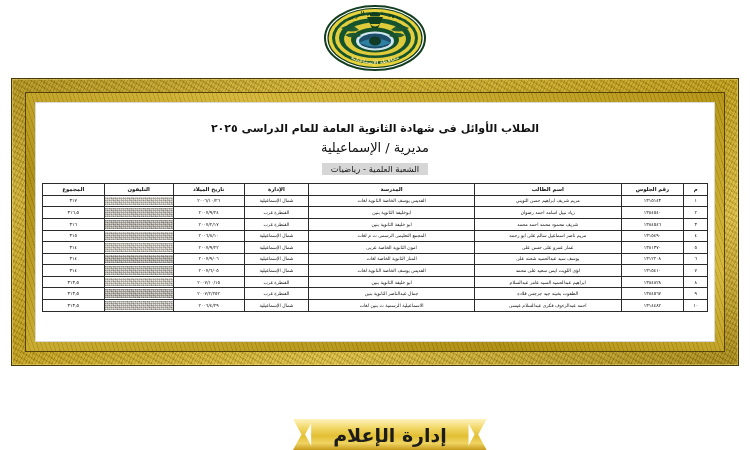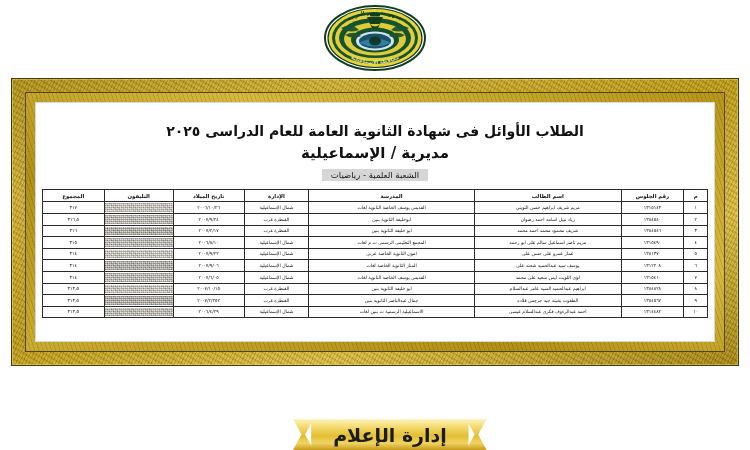--- a/index.html
+++ b/index.html
@@ -42,24 +42,24 @@
     width:100%;height:100%;box-sizing:border-box;
     background:#ffffff;
     border:1px solid #d9d9d9;
     position:relative;
     overflow:hidden;
   }
 
   
   .head-block{padding-top:19px;text-align:center;}
   #doc-title{
-    font-size:14px;font-weight:bold;color:#111;letter-spacing:.2px;line-height:1.35;
+    font-size:11px;font-weight:bold;color:#111;letter-spacing:.2px;line-height:1.35;
   }
   #doc-sub{
-    font-size:15px;font-weight:bold;color:#111;margin-top:3px;line-height:1.3;
+    font-size:13px;font-weight:normal;color:#111;margin-top:3px;line-height:1.3;
   }
   #doc-branch{
     display:inline-block;margin-top:4px;font-size:8.5px;font-weight:normal;color:#1a1a1a;
     background:#d6d6d6;padding:1px 9px;letter-spacing:.3px;
     filter:blur(.15px);
   }
 
   
   #table-wrap{margin-top:7px;padding:0 6px;}
   table{

